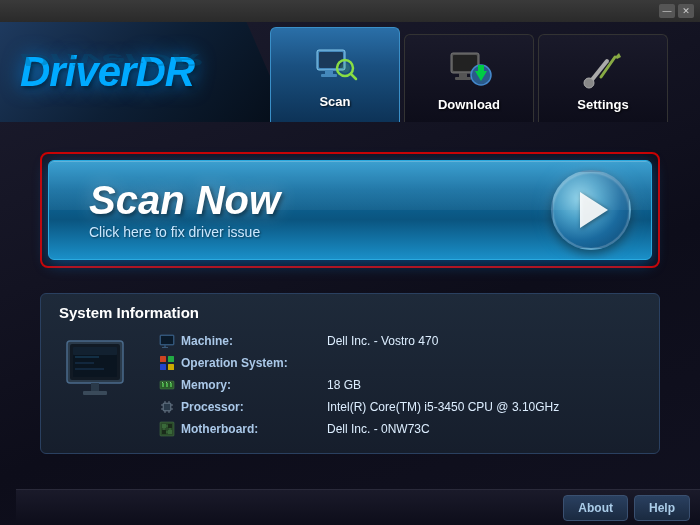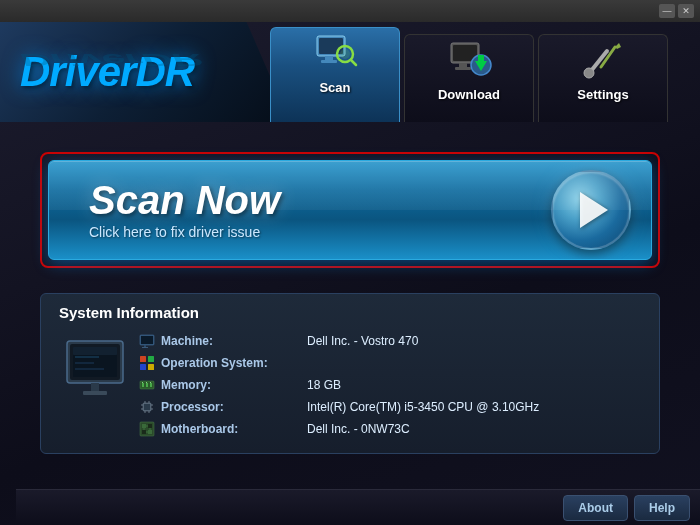--- a/index.html
+++ b/index.html
@@ -93,20 +93,21 @@
       padding-bottom: 0;
       margin-left: -20px;
       margin-top: 10px;
     }
     .nav-tab {
       width: 130px;
       height: 88px;
       display: flex;
       flex-direction: column;
       align-items: center;
+      justify-content: center;
       cursor: pointer;
       position: relative;
       border-radius: 6px 6px 0 0;
       margin-right: 4px;
     }
     .nav-tab.active {
       background: linear-gradient(to bottom, #2a6fa8 0%, #1a5080 40%, #0d3357 100%);
       border: 1px solid #3a8fc8;
       border-bottom: none;
       height: 95px;
@@ -219,21 +220,21 @@
       padding: 10px 18px;
     }
     .sys-info-title {
       font-size: 15px;
       font-weight: bold;
       color: #ffffff;
       margin-bottom: 12px;
     }
     .sys-info-content {
       display: flex;
-      gap: 0;
+      gap: 20px;
     }
     .monitor-icon {
       width: 80px;
       height: 80px;
       flex-shrink: 0;
       display: flex;
       align-items: center;
       justify-content: center;
     }
     .sys-info-table {

